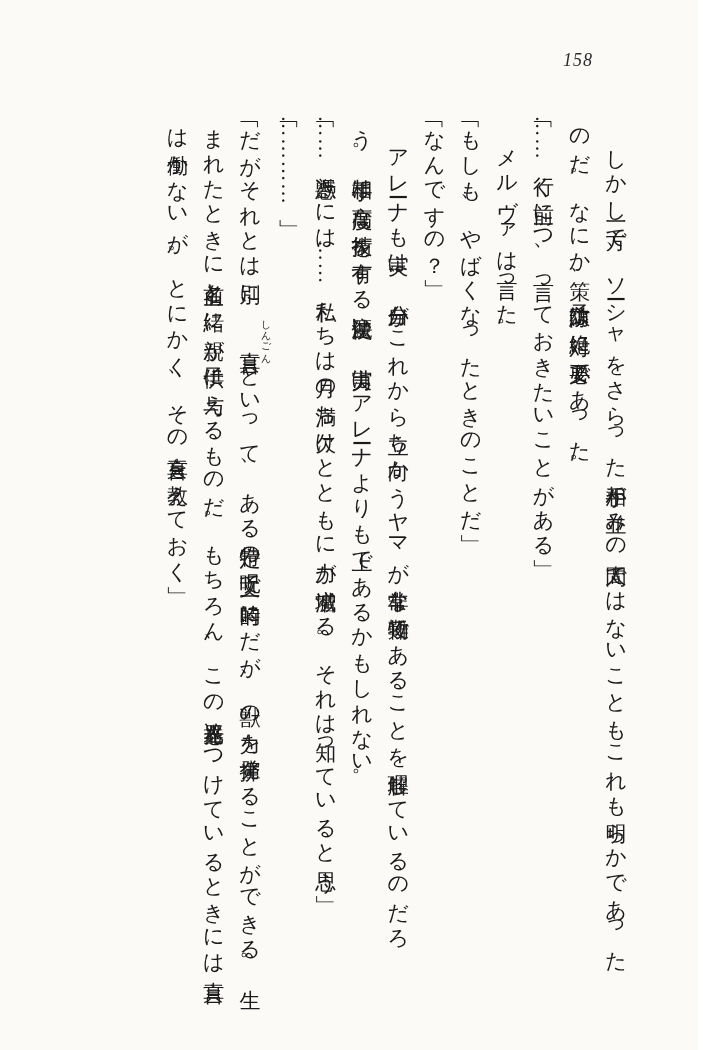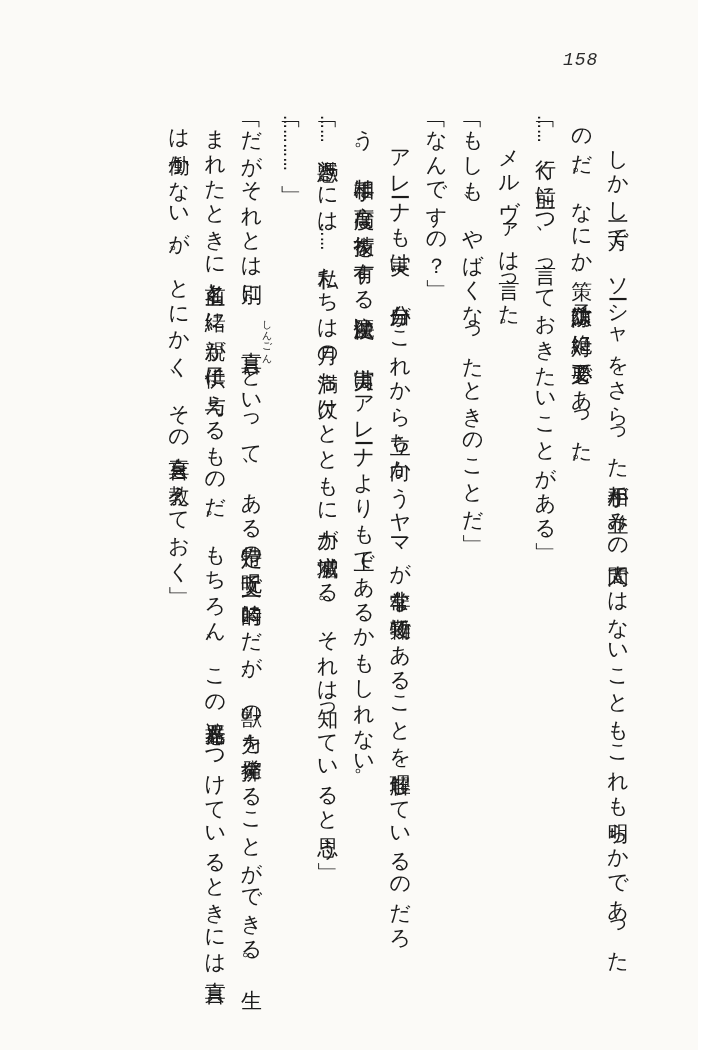--- a/index.html
+++ b/index.html
@@ -9,21 +9,21 @@
   html, body {
     margin: 0;
     padding: 0;
   }
   .book-page {
     position: relative;
     width: 698px;
     height: 1050px;
     background: var(--bg);
     overflow: hidden;
-    font-family: Liberation Mono, monospace;
+    font-family: Liberation Serif, serif;
   }
   .page-number {
     position: absolute;
     top: 50px;
     left: 563px;
     font-size: 18px;
     font-style: italic;
     letter-spacing: 1px;
     color: #2b2b2b;
   }

